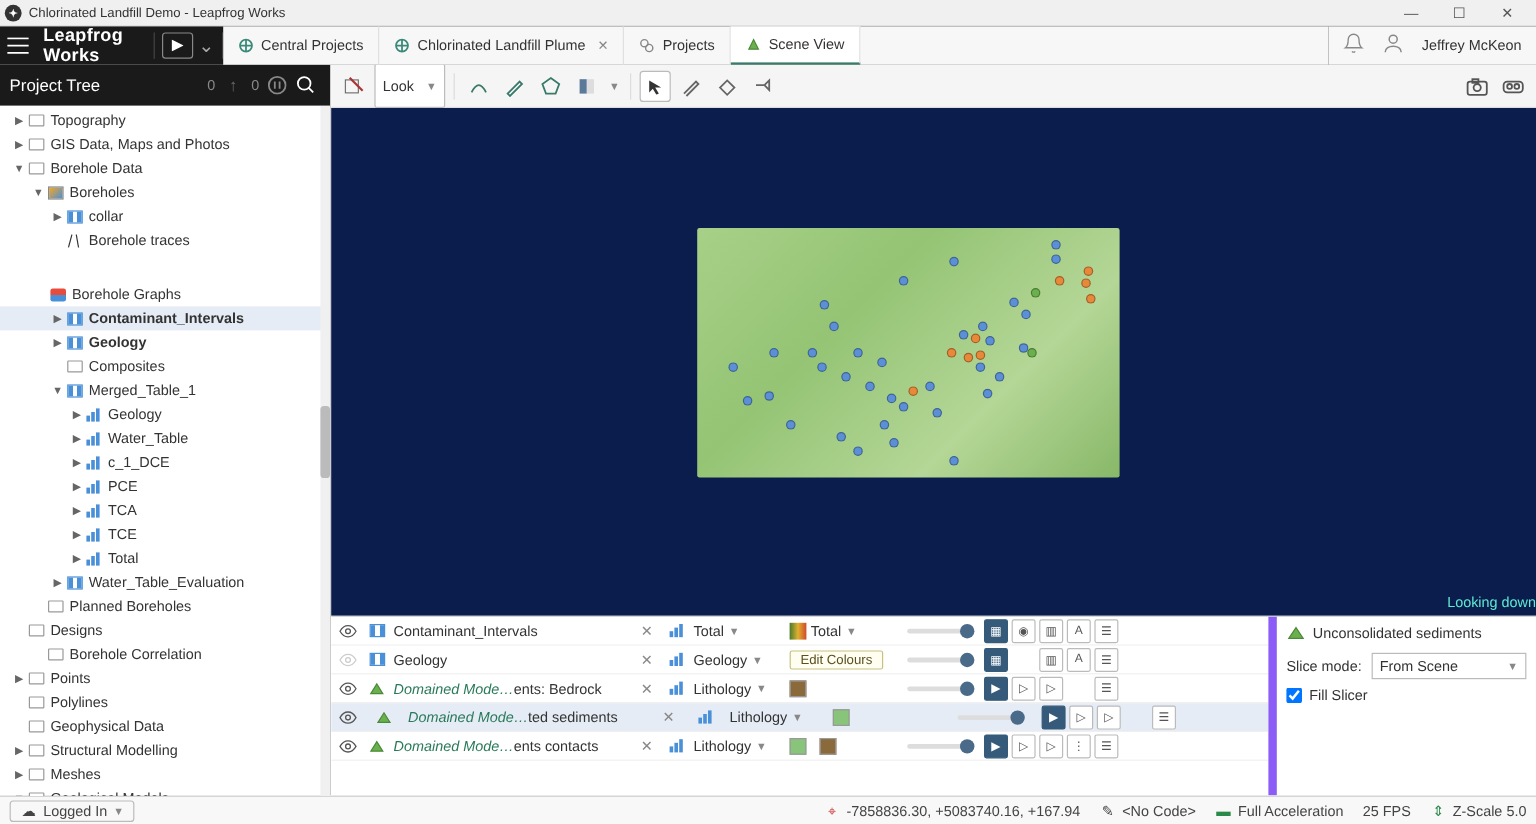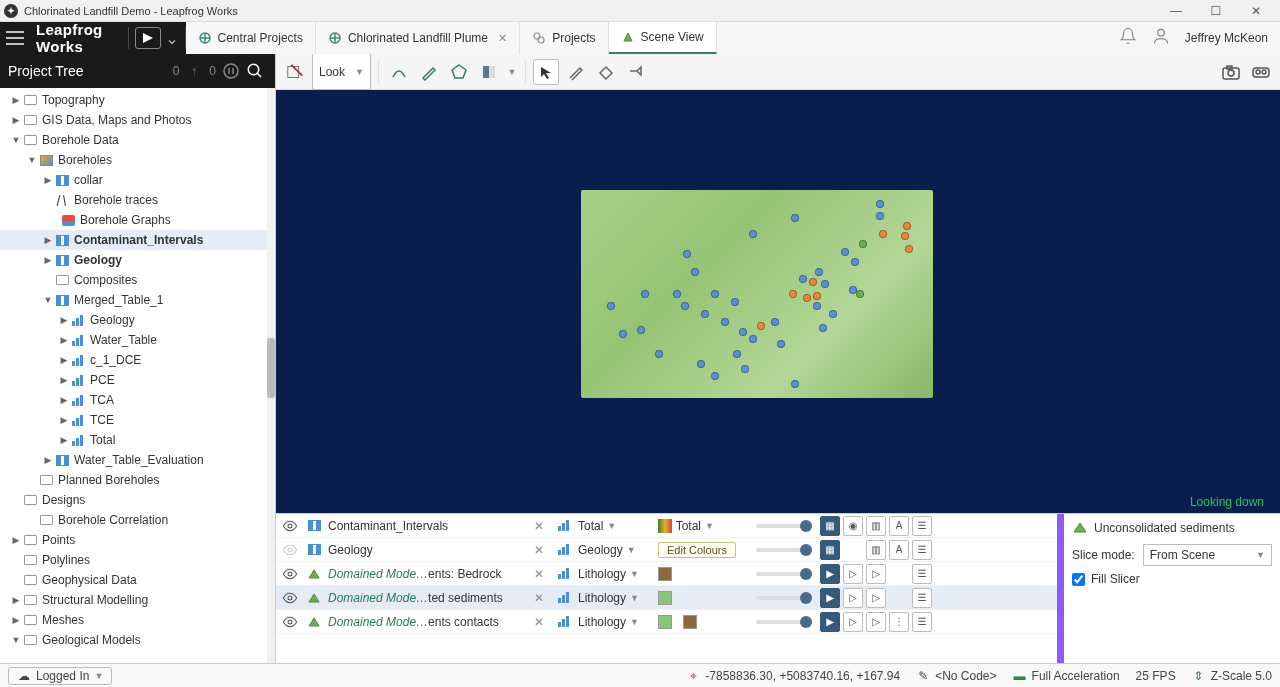--- a/index.html
+++ b/index.html
@@ -64,27 +64,27 @@
 .look-dd { height: 37px; border: 1px solid #bbb; background: #fff; border-radius: 2px; padding: 0 6px; display: flex; align-items: center; font-size: 12px; cursor: pointer; gap: 10px; color: #333; }
 .tool-sep { width: 1px; height: 22px; background: #ddd; margin: 0 3px; }
 .toolbar-spacer { flex: 1; }
 
 .viewport { flex: 1; background: #0b1d4d; position: relative; overflow: hidden; }
 .map-canvas { position: absolute; left: 305px; top: 100px; width: 352px; height: 208px; background: linear-gradient(135deg, #a8d088 0%, #94c474 35%, #b4d696 70%, #88b868 100%); border-radius: 2px; }
 .map-dot { position: absolute; width: 8px; height: 8px; border-radius: 50%; border: 1px solid rgba(0,0,0,.3); }
 .d-blue { background: #5b8fd6; }
 .d-orange { background: #e8893a; }
 .d-green { background: #6ab04c; }
-.looking { position: absolute; right: 16px; bottom: 4px; color: #22c55e; font-size: 12px; }
+.looking { position: absolute; right: 0; bottom: 4px; color: #5eead4; font-size: 12px; }
 
 
 .layers-panel { height: 150px; border-top: 1px solid #ccc; display: flex; background: #fff; }
 .layers-left { flex: 1; overflow: hidden; }
 .layer-row { display: flex; align-items: center; height: 24px; padding: 0 4px; gap: 6px; font-size: 12px; color: #333; border-bottom: 1px solid #f0f0f0; }
-.layer-row.highlight { background: #e5ecf5; }
+.layer-row.highlight { background: #e5ecf5; gap: 12px; }
 .eye { width: 20px; cursor: pointer; color: #555; display: flex; justify-content: center; }
 .eye.off { color: #ccc; }
 .layer-icon { width: 16px; display: flex; justify-content: center; }
 .layer-name { width: 200px; white-space: nowrap; overflow: hidden; text-overflow: ellipsis; }
 .layer-name .ital { font-style: italic; color: #2a7a5a; }
 .layer-close { width: 16px; cursor: pointer; color: #888; }
 .attr-icon { width: 16px; display: flex; justify-content: center; }
 .attr-dd { width: 74px; display: flex; align-items: center; gap: 4px; cursor: pointer; }
 .attr-dd .chev { font-size: 9px; color: #888; }
 .color-swatch { width: 14px; height: 14px; border: 1px solid #999; }
@@ -241,21 +241,21 @@
           </span>
           <span class="label">collar</span>
         </div>
         <div class="tree-item" style="padding-left: 42px;">
           <span class="arrow empty"></span>
           <span class="node-icon">
             <div class="trace-icon"></div>
           </span>
           <span class="label">Borehole traces</span>
         </div>
-        <div class="tree-item" style="padding-left: 48px;">
+        <div class="tree-item" style="padding-left: 28px; margin-top: 25px;">
           <span class="arrow empty"></span>
           <span class="node-icon">
             <div class="graph-icon"></div>
           </span>
           <span class="label">Borehole Graphs</span>
         </div>
         <div class="tree-item bold selected" style="padding-left: 42px;">
           <span class="arrow ">▶</span>
           <span class="node-icon">
             <div class="table-icon"></div>

